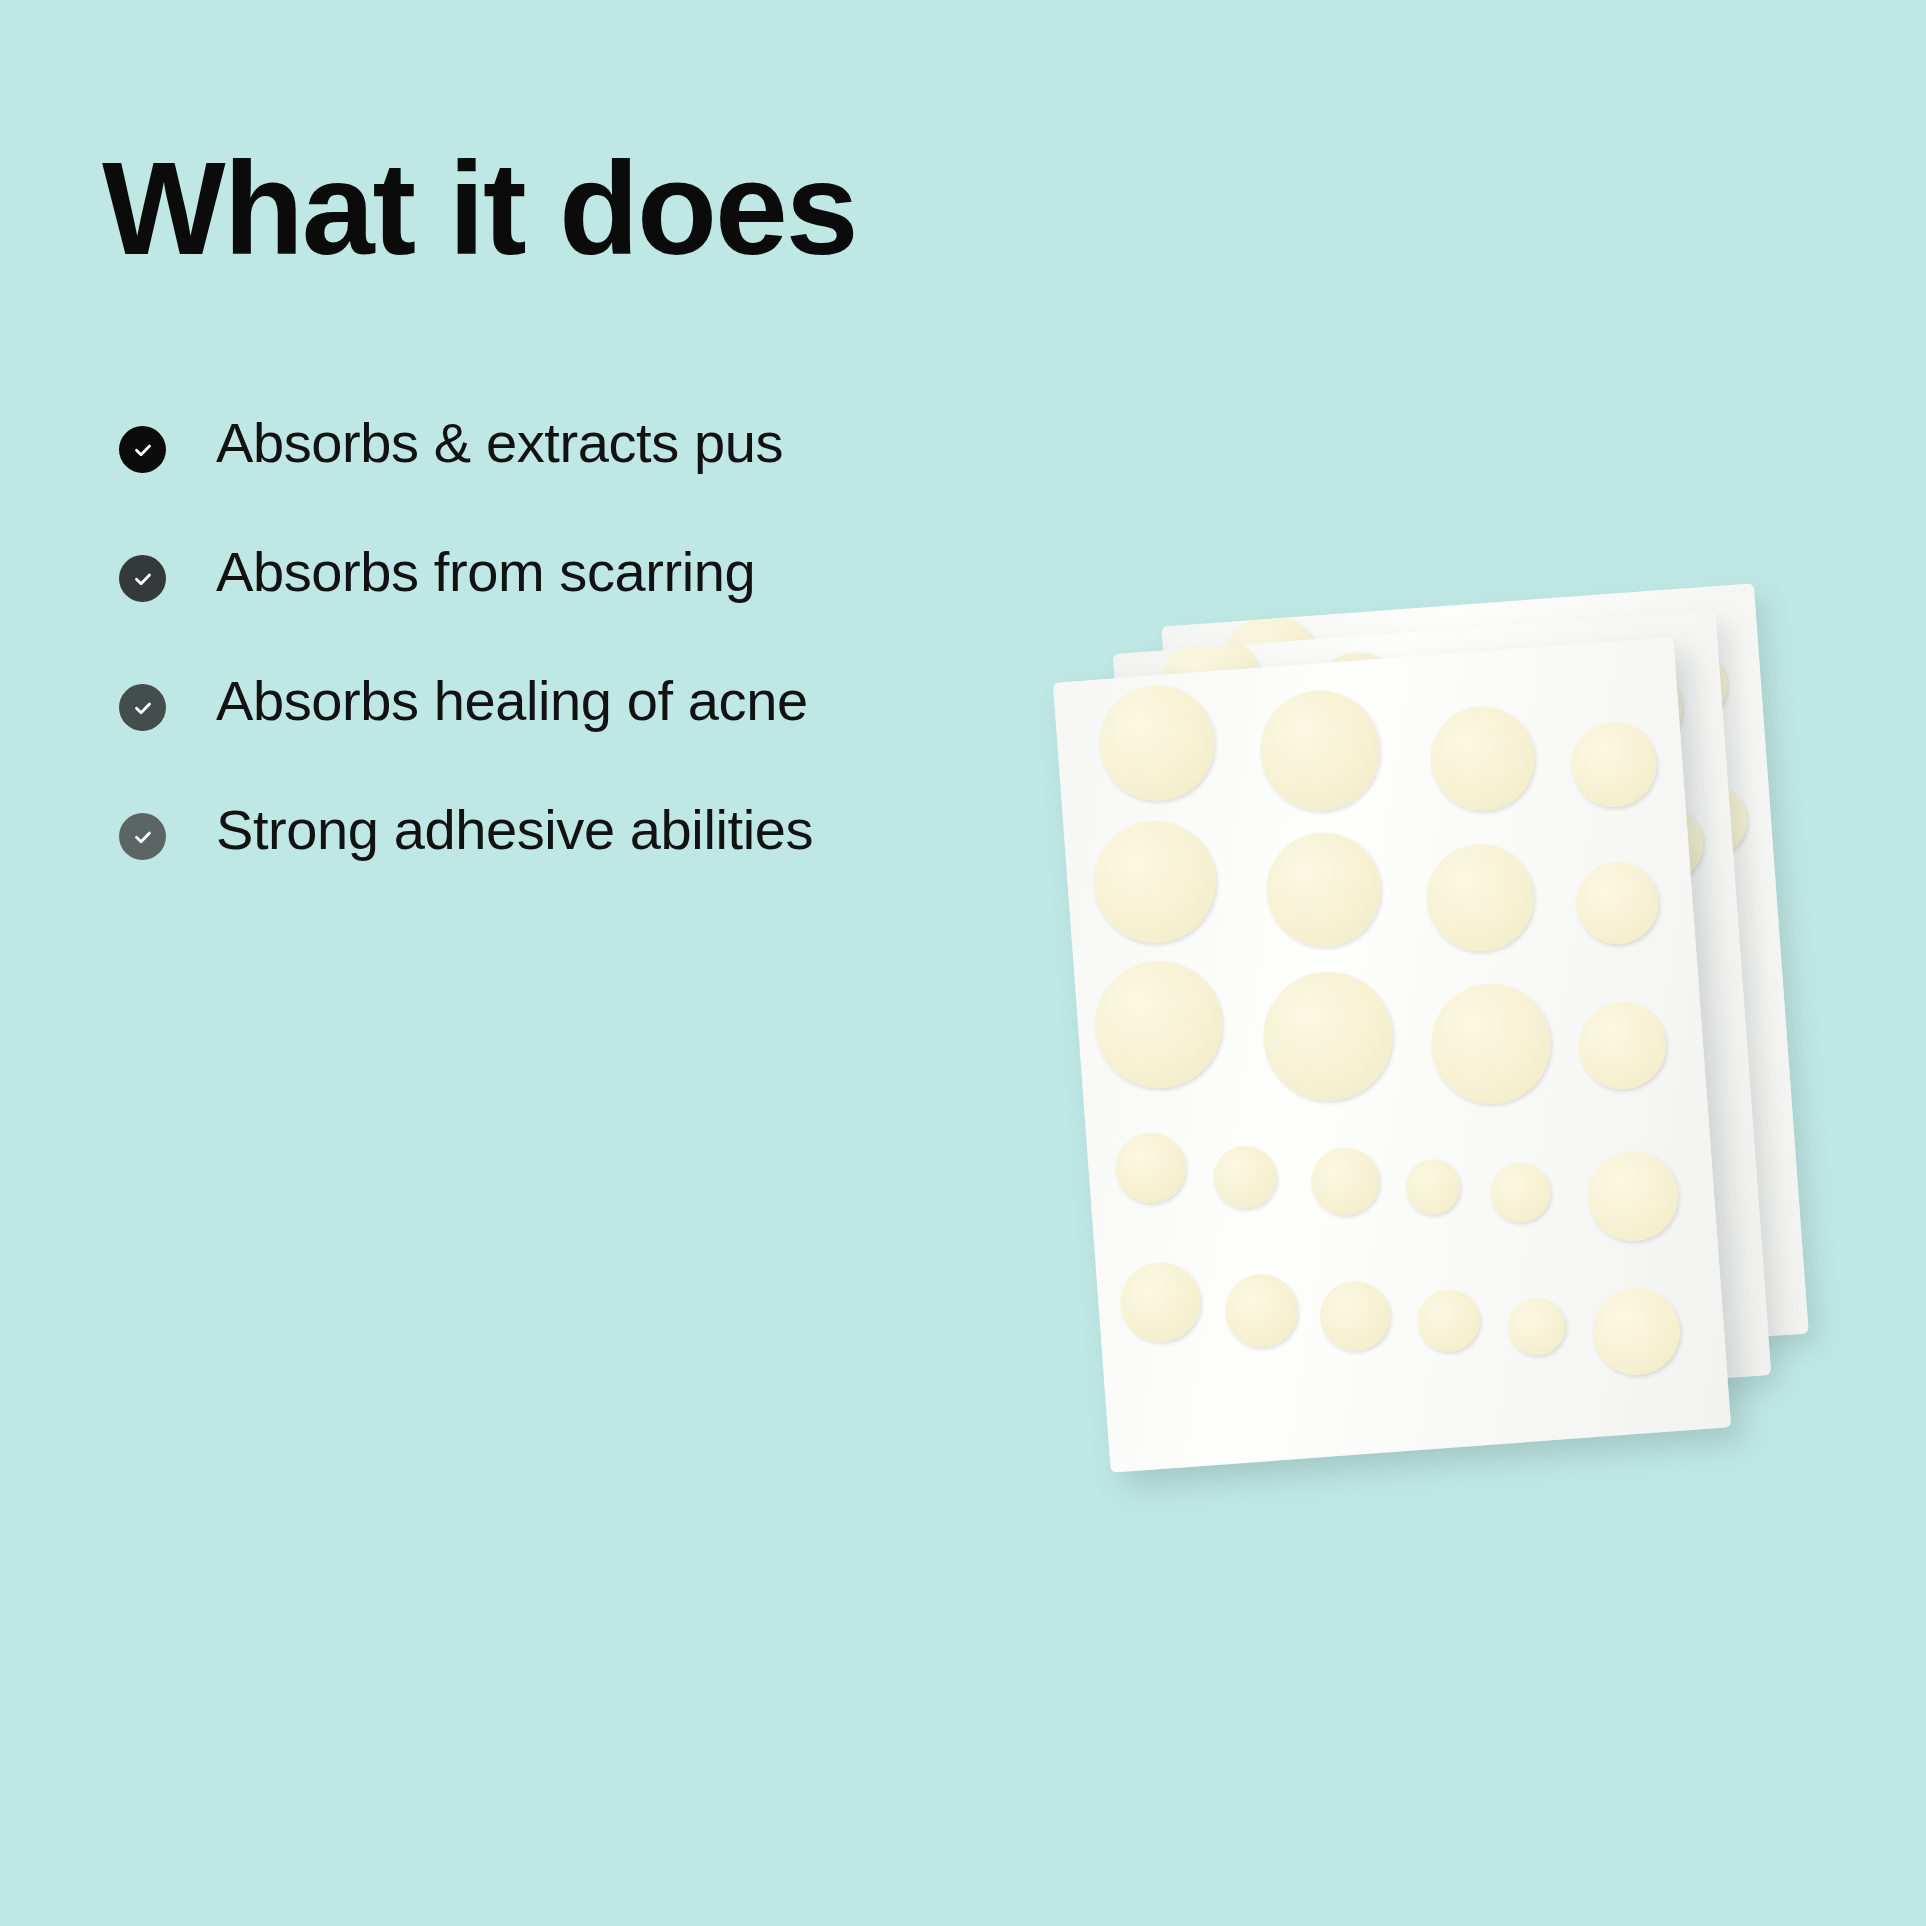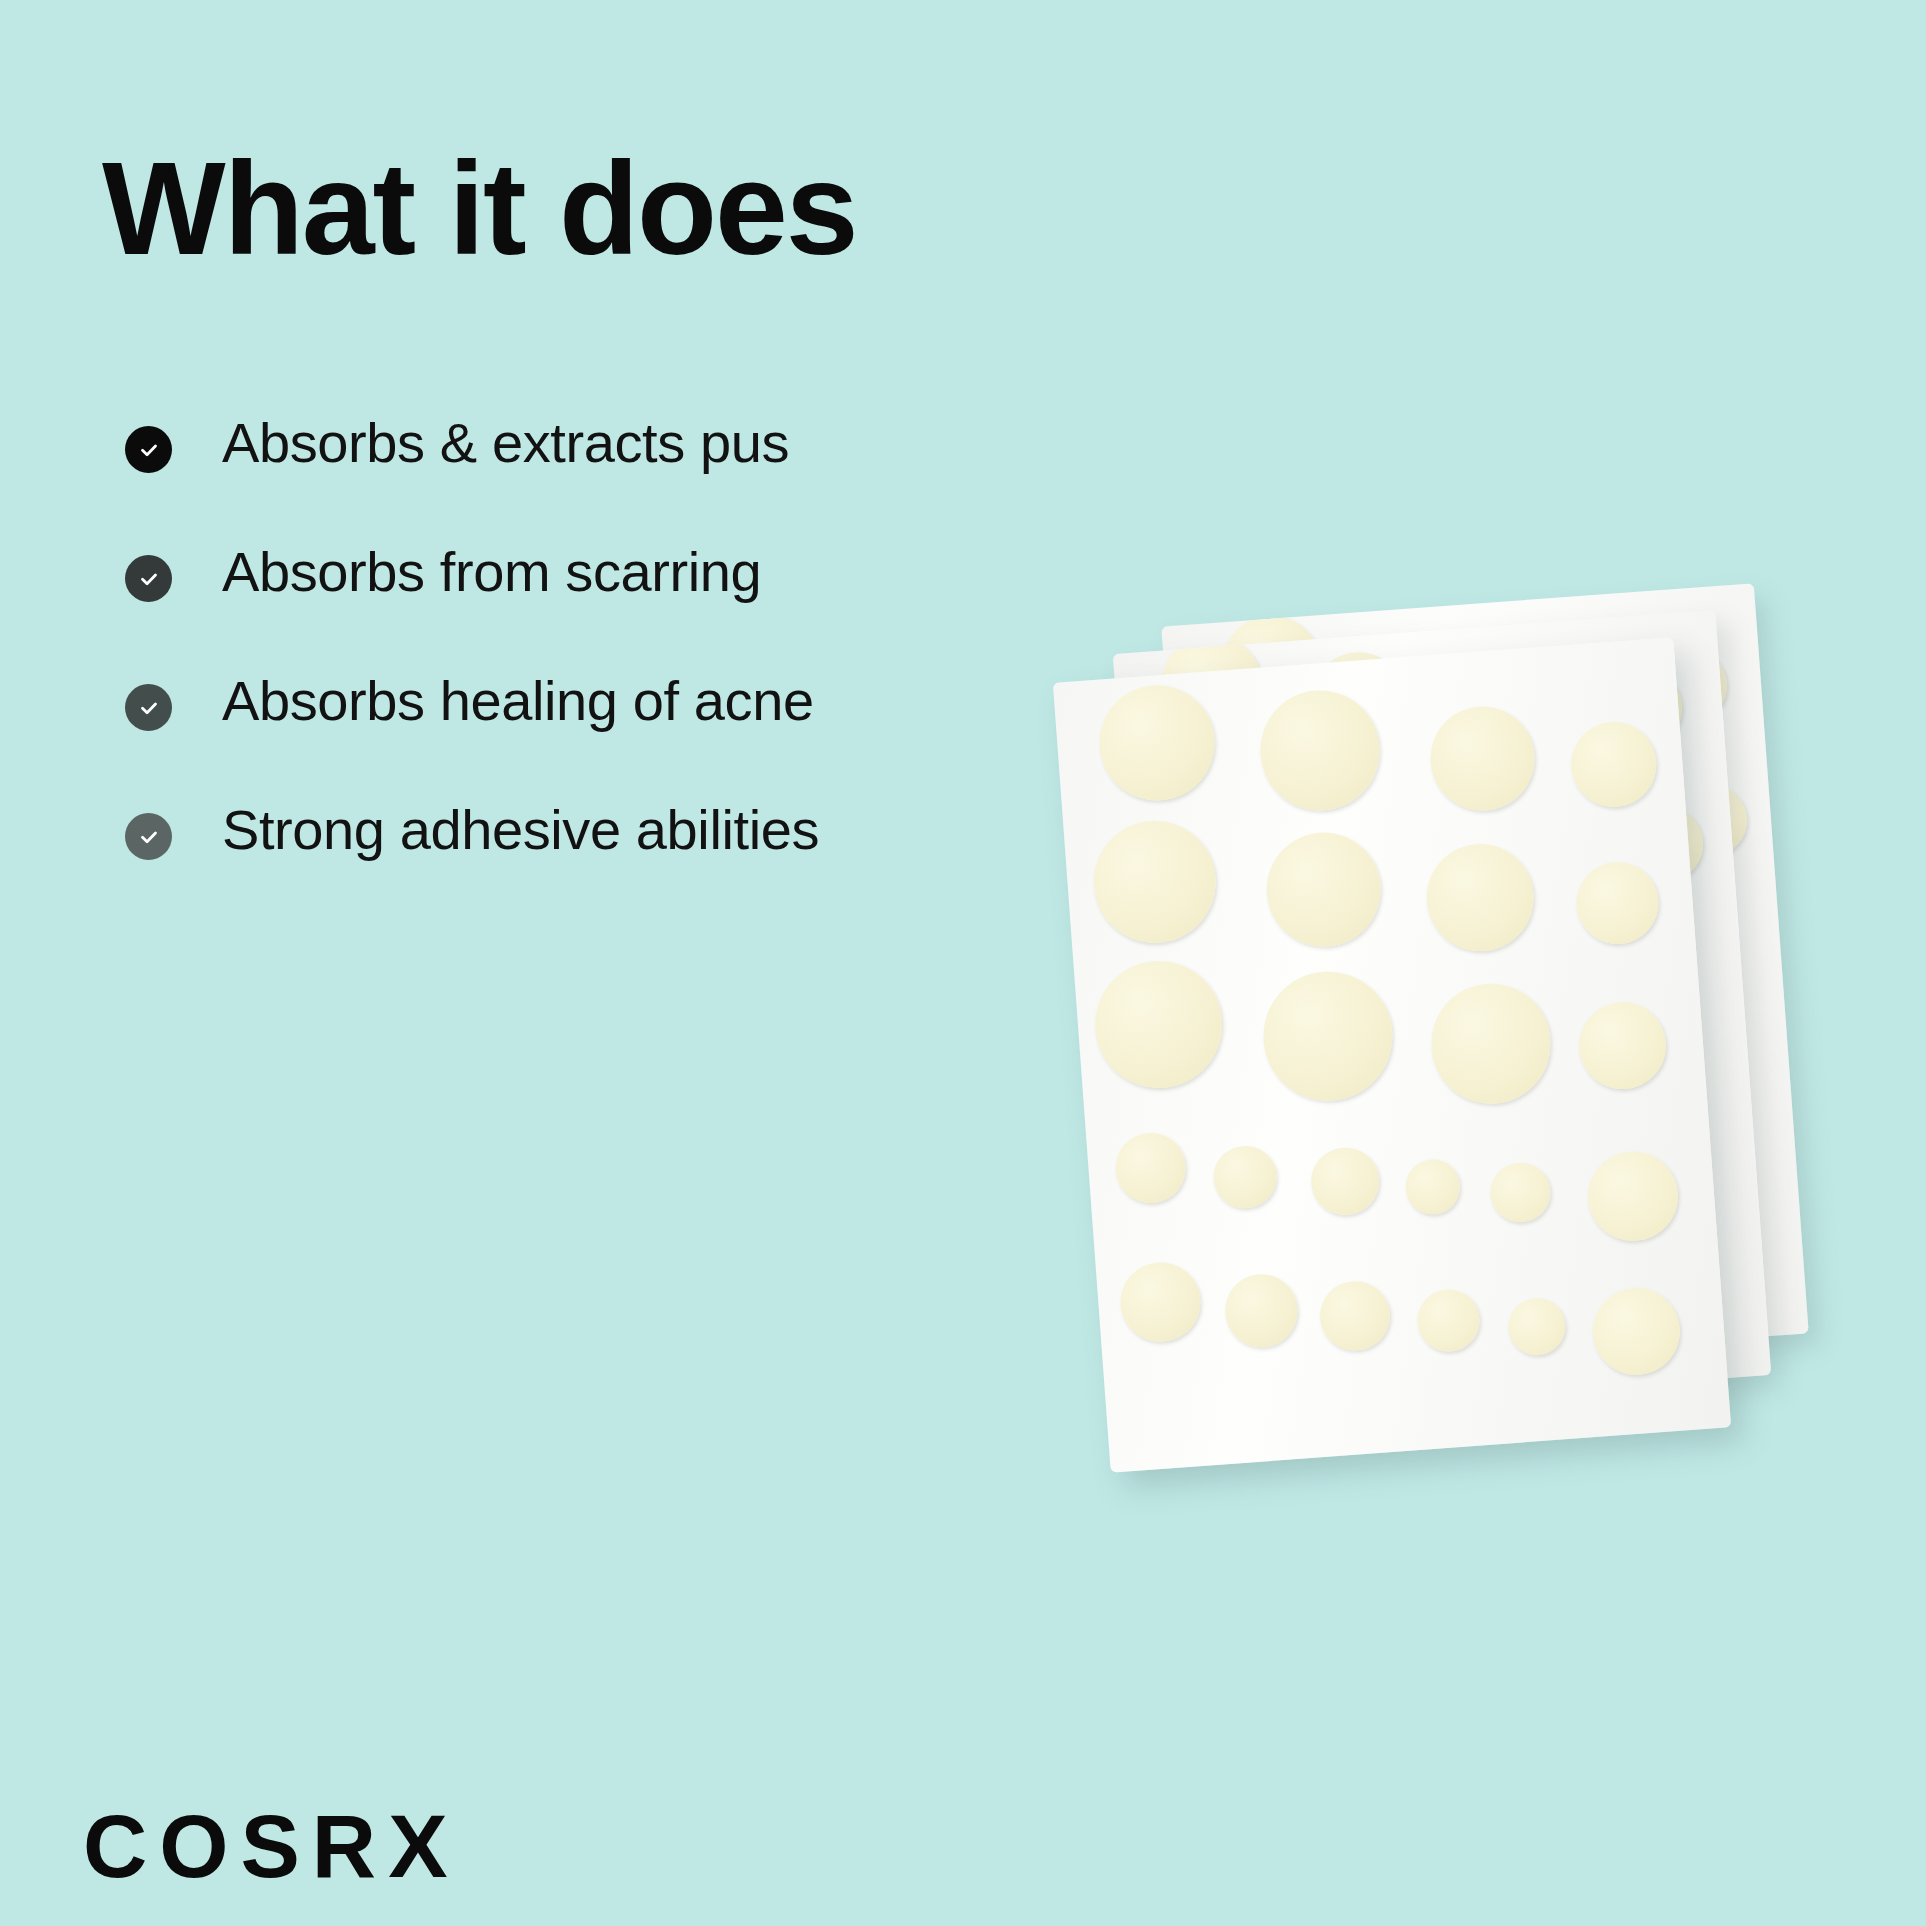--- a/index.html
+++ b/index.html
@@ -20,21 +20,21 @@
     font-weight:700;
     letter-spacing:-2px;
     color:#0B0B0B;
     line-height:1.1;
     white-space:nowrap;
   }
 
   
   .benefits{
     position:absolute;
-    left:125px; top:414px;
+    left:119px; top:414px;
     width:990px;
   }
   .benefit-row{
     position:relative;
     height:129px;
     display:flex;
     align-items:flex-start;
   }
   .check-icon{
     width:47px;height:47px;
@@ -189,16 +189,15 @@
         <div class="patch" style="width: 14.4%; height: 11.304%; left: 79.8%; top: 64.348%;"></div>
         <div class="patch" style="width: 12.8%; height: 10.048%; left: 3.6%; top: 73.976%;"></div>
         <div class="patch" style="width: 11.6%; height: 9.106%; left: 20.2%; top: 76.447%;"></div>
         <div class="patch" style="width: 11.2%; height: 8.792%; left: 35.4%; top: 78.104%;"></div>
         <div class="patch" style="width: 10%; height: 7.85%; left: 51%; top: 80.075%;"></div>
         <div class="patch" style="width: 9.2%; height: 7.222%; left: 65.4%; top: 81.889%;"></div>
         <div class="patch" style="width: 14%; height: 10.99%; left: 79%; top: 81.505%;"></div>
       </div>
     </div>
 
-  <div class="logo">COSRX</div>
 
 </div>
 
 
 </body></html>

